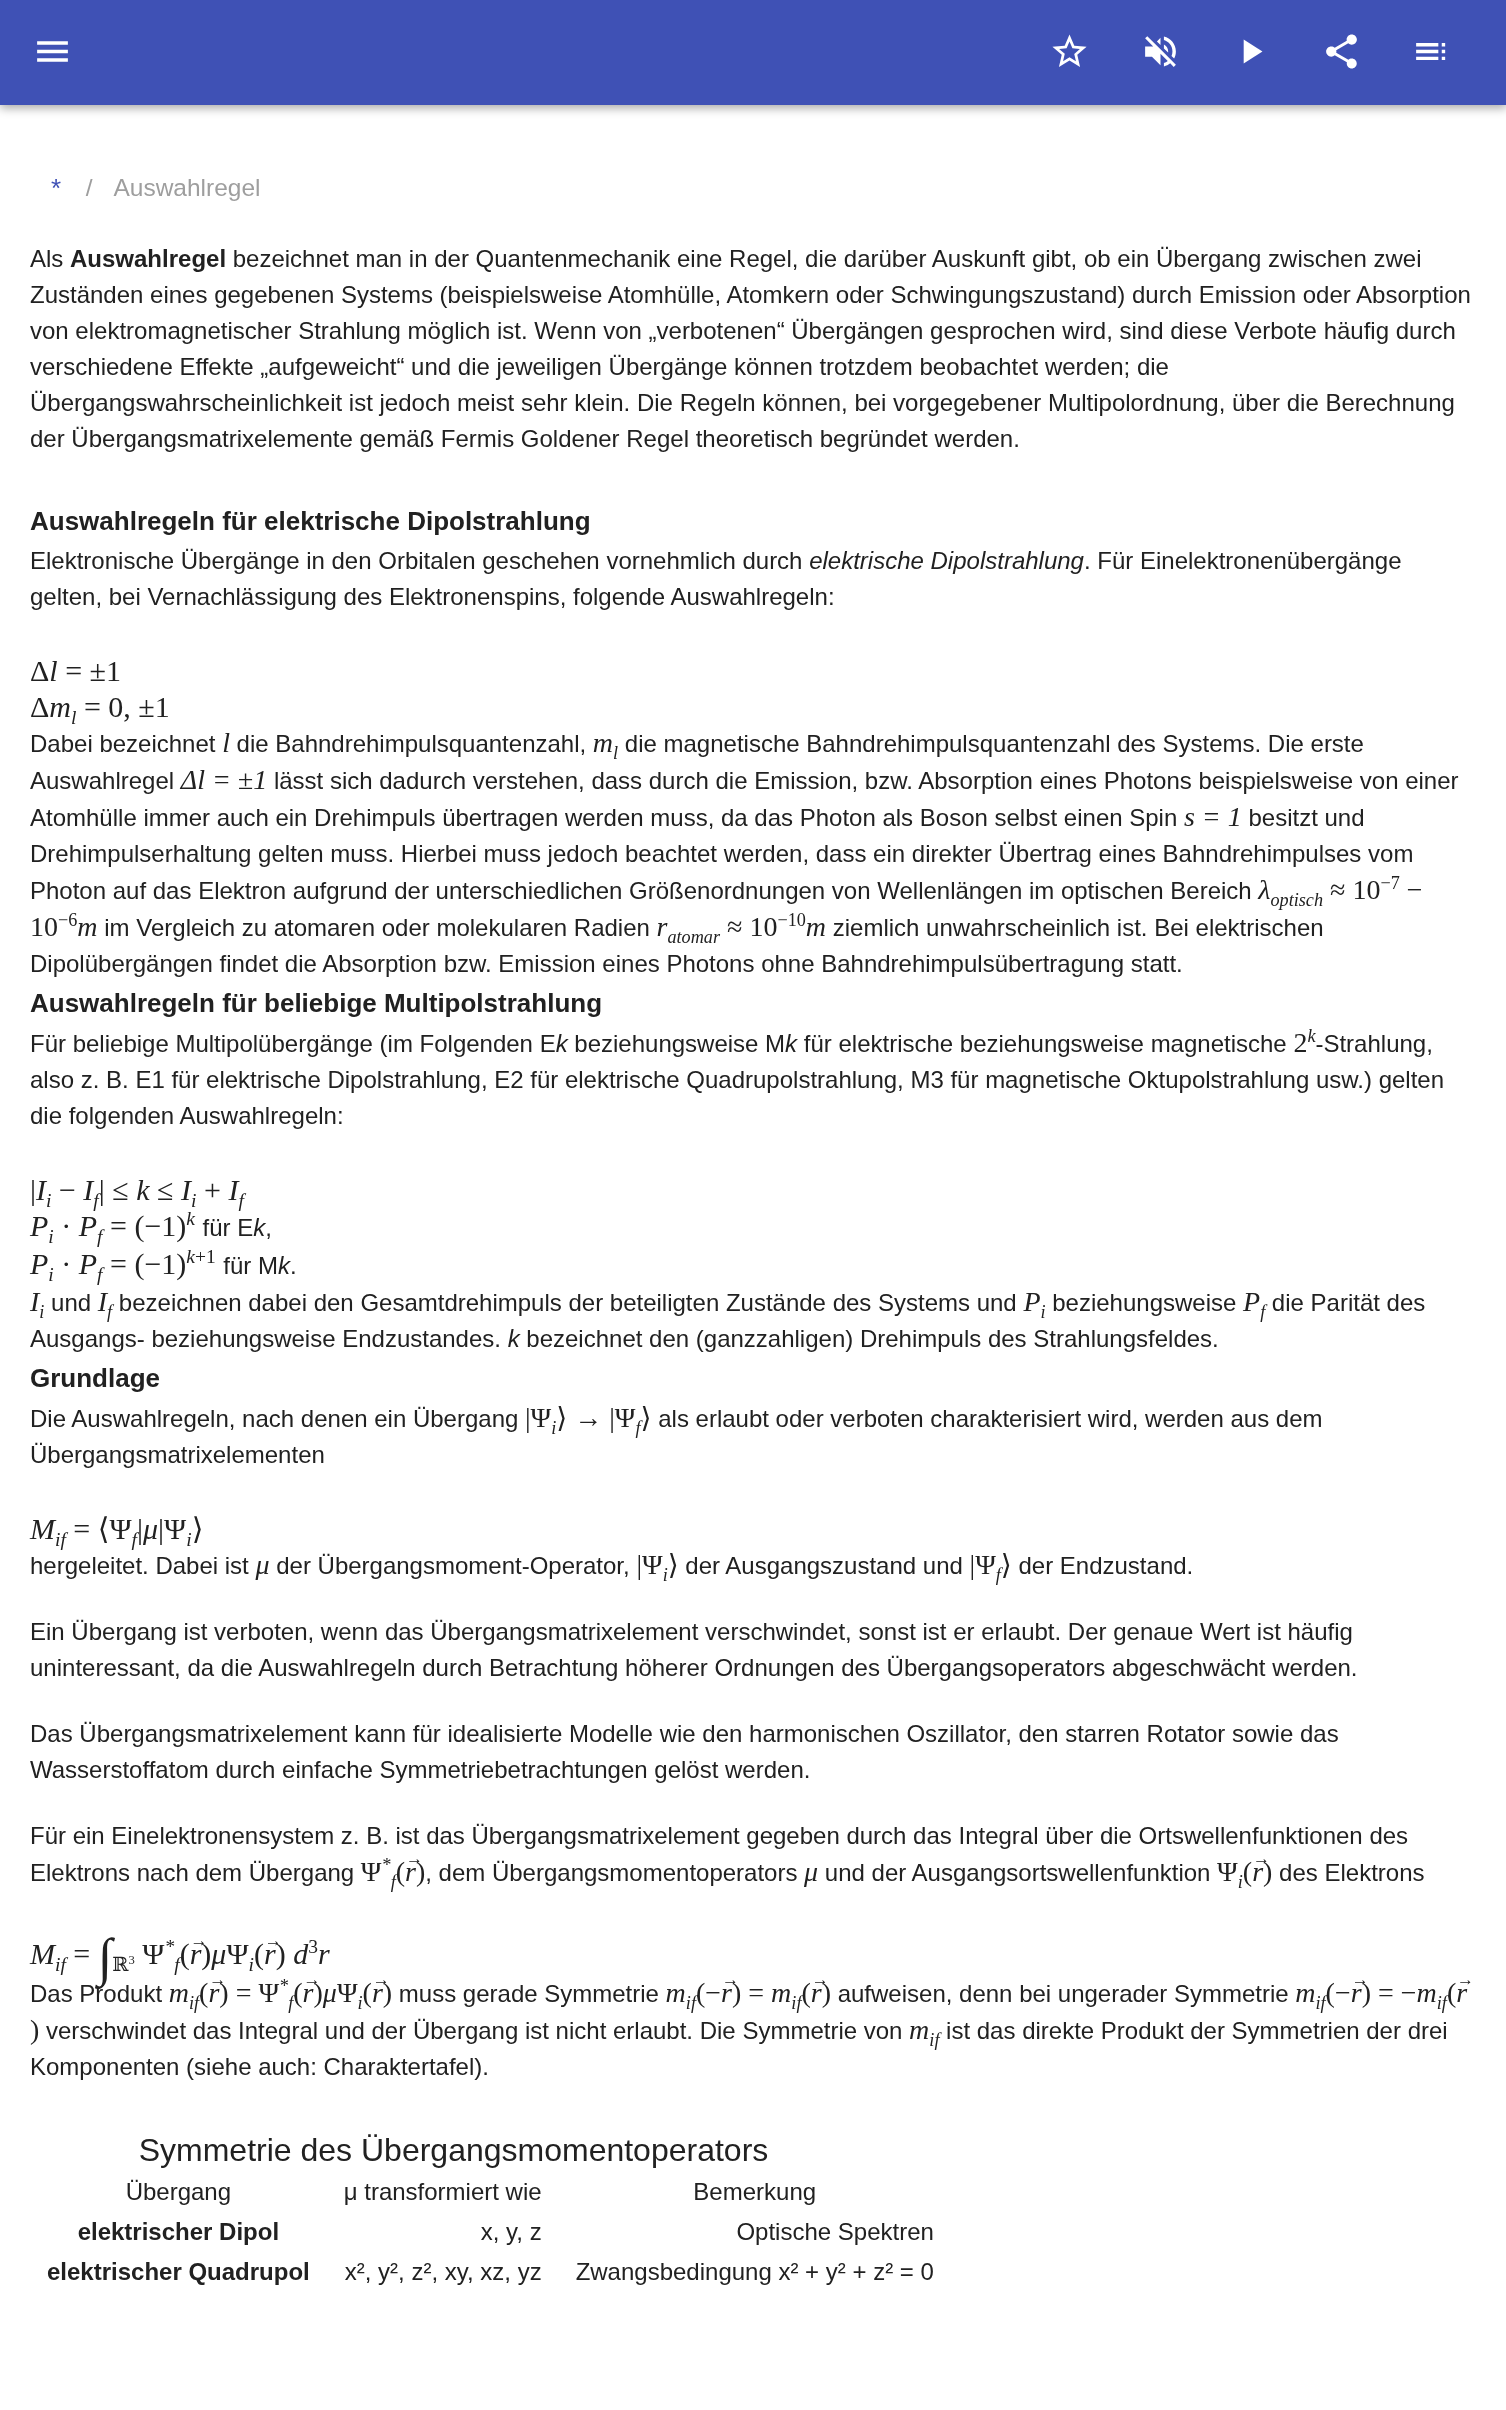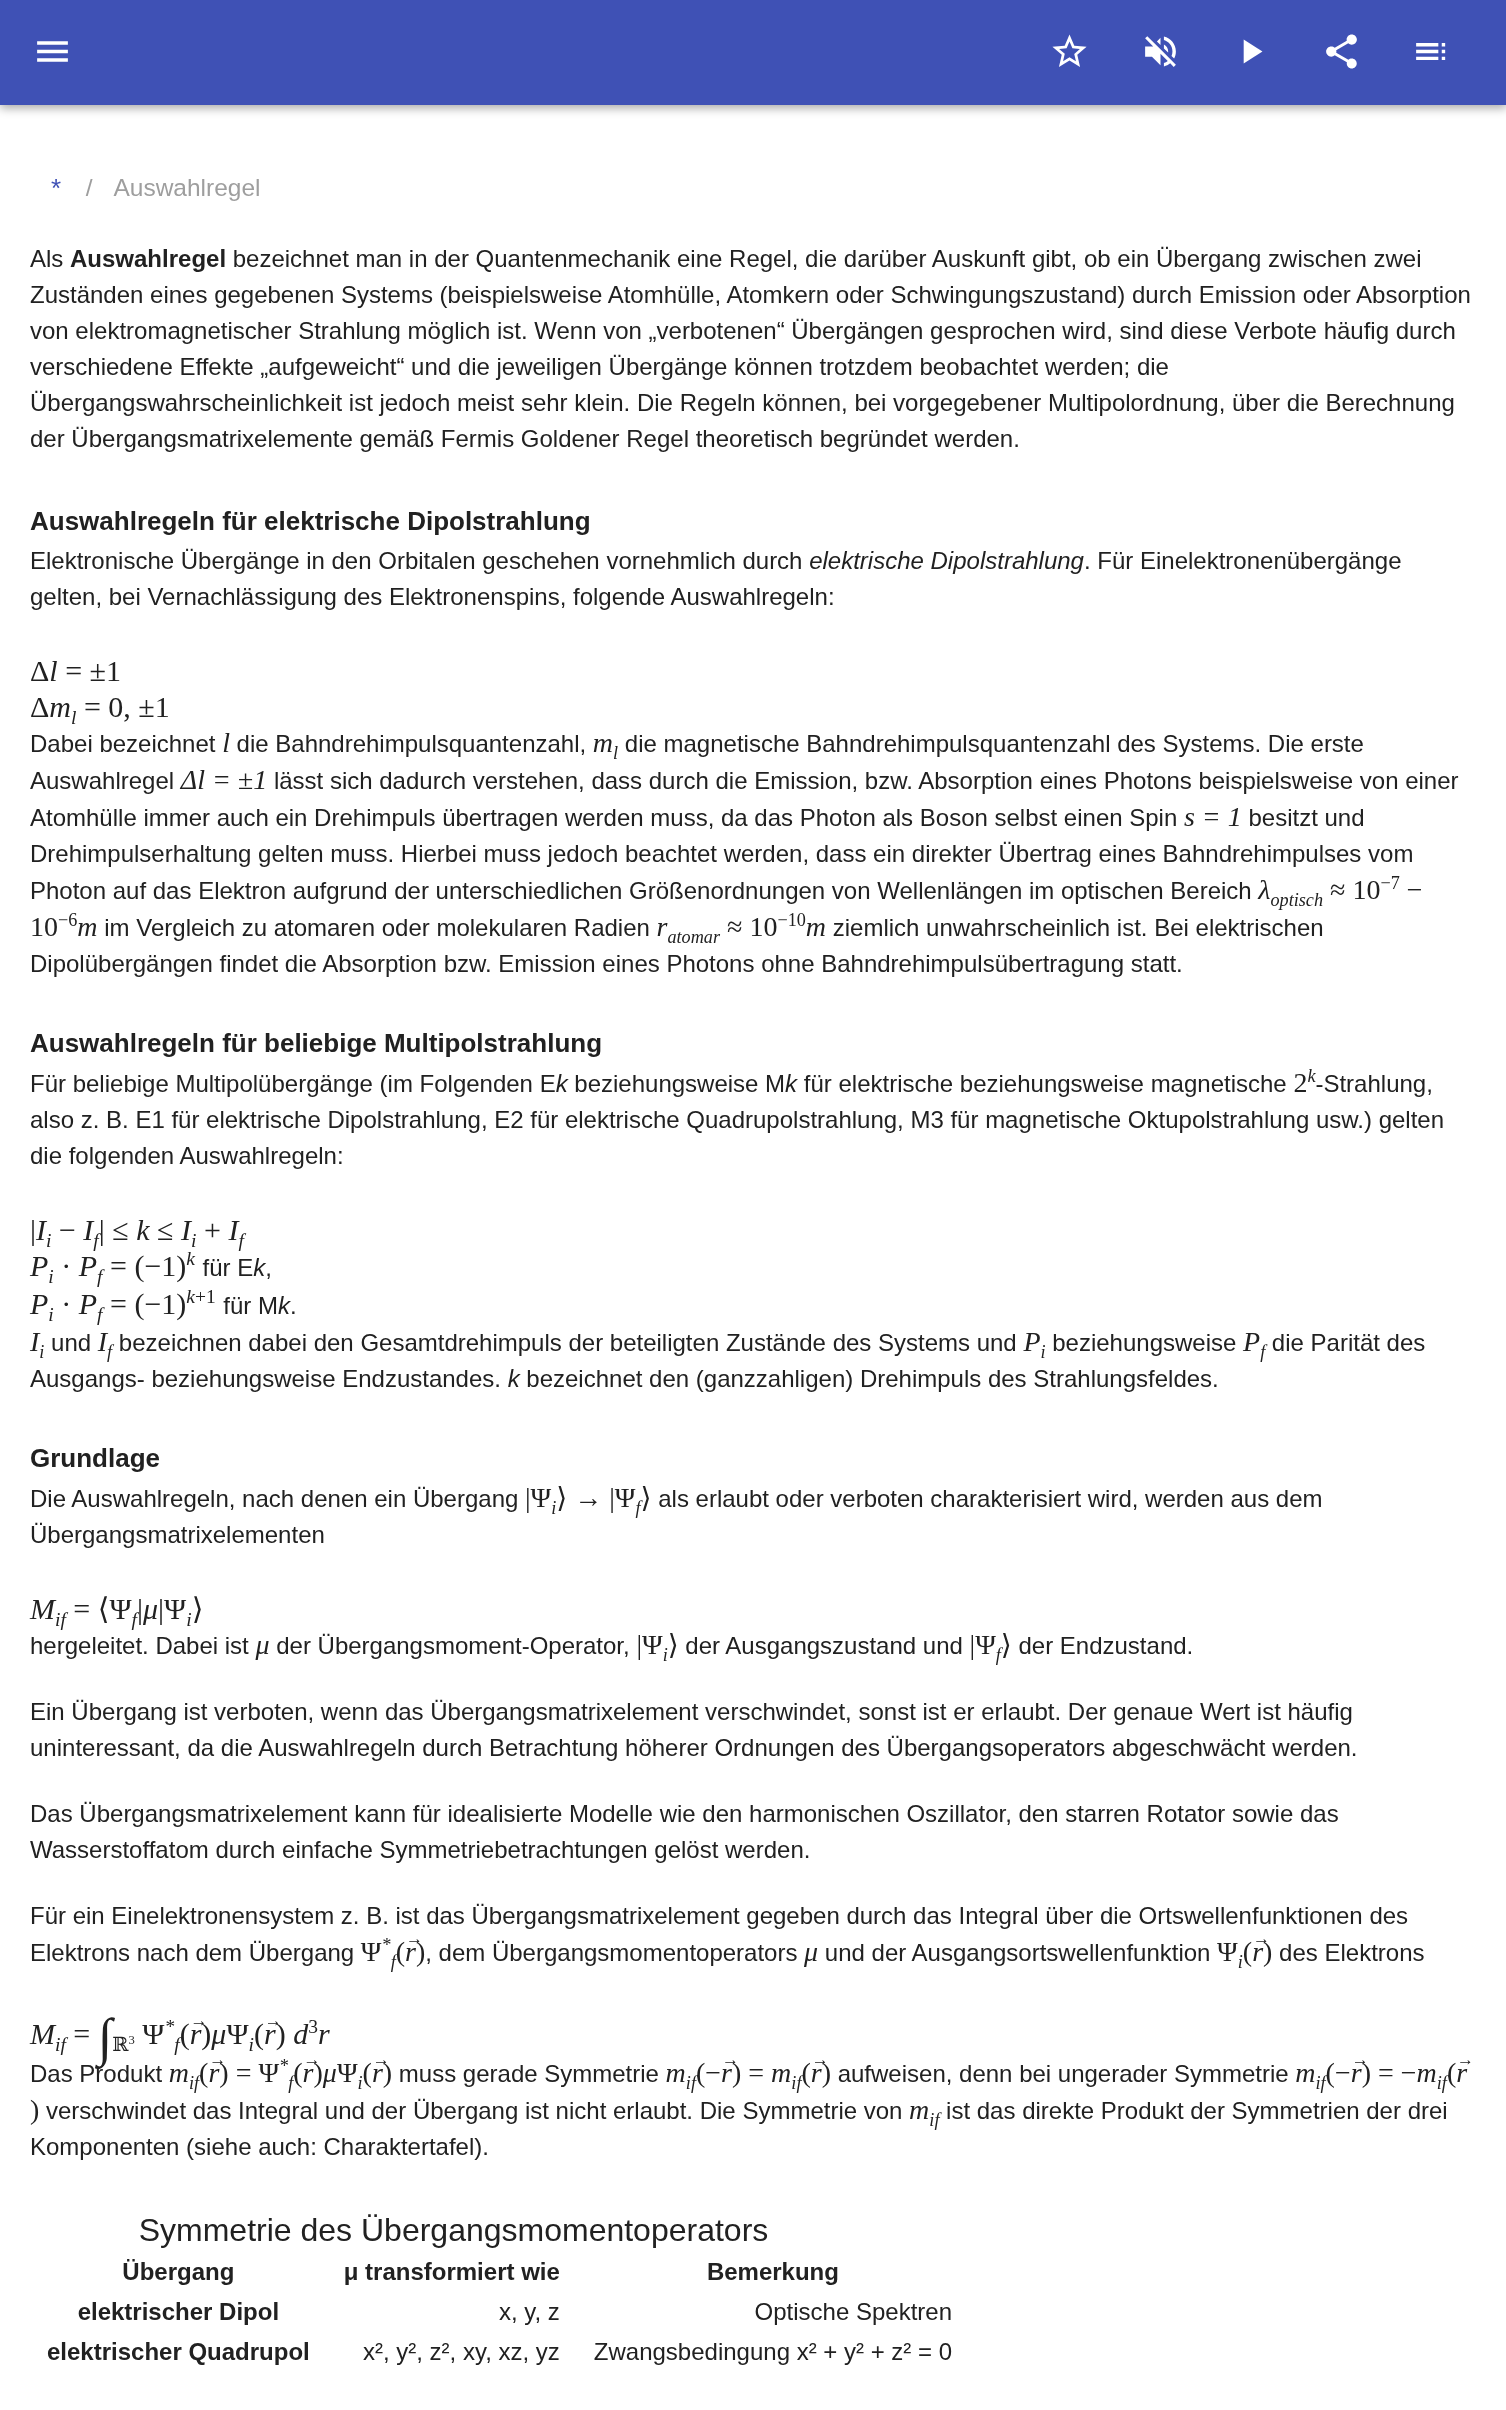--- a/index.html
+++ b/index.html
@@ -28,34 +28,34 @@
     padding-left: 21px; display: flex; align-items: center;
   }
   .breadcrumb .home { color: #3F51B5; font-size: 26px; margin-right: 24.5px; cursor: pointer; }
   .breadcrumb .sep { margin-right: 21px; color: #9e9e9e; }
   p { margin: 0; }
   .p-intro { margin-top: 34px; }
   h2 {
     margin: 0; font-size: 26px; line-height: 43px; font-weight: bold; color: #212121;
   }
   .h-first { margin-top: 43px; }
-  .h-gap { margin-top: 40px; }
+  .h-gap { }
   .math { font-family: "Liberation Serif", "DejaVu Serif", serif; font-style: italic; font-size: 28px; }
   .math .up { font-style: normal; }
   .eq-block { margin-top: 38px; }
   .eq-line { font-family: "Liberation Serif", "DejaVu Serif", serif; font-style: italic; font-size: 30px; line-height: 36px; }
   .eq-line .up { font-style: normal; }
   .eq-line .txt { font-family: "Liberation Sans", sans-serif; font-style: normal; font-size: 24px; }
   .eq-line .txt i { font-style: italic; }
   .para-gap { margin-top: 30px; }
   sub, sup { font-size: 65%; line-height: 0; }
   .integral { font-size: 53px; vertical-align: -11.3px; font-style: normal; }
   .table-caption { text-align: center; width: 847px; margin-top: 47px; font-size: 32px; }
   table { border-collapse: collapse; margin-top: 3.8px; font-size: 24px; }
-  th { font-weight: bold; padding: 1.9px 17px; text-align: center; }
+  th { font-weight: normal; padding: 1.9px 17px; text-align: center; }
   td { padding: 1.9px 17px; text-align: right; }
   td.rowhead { font-weight: bold; text-align: center; }
   .vec { position: relative; display: inline-block; }
   .vec::before { content: "\2192"; position: absolute; top: -13px; left: 0.9px; font-size: 17px; font-style: normal; }
 </style>
 </head>
 <body>
 
 <div class="appbar">
   <div class="icon" style="left:26px">

